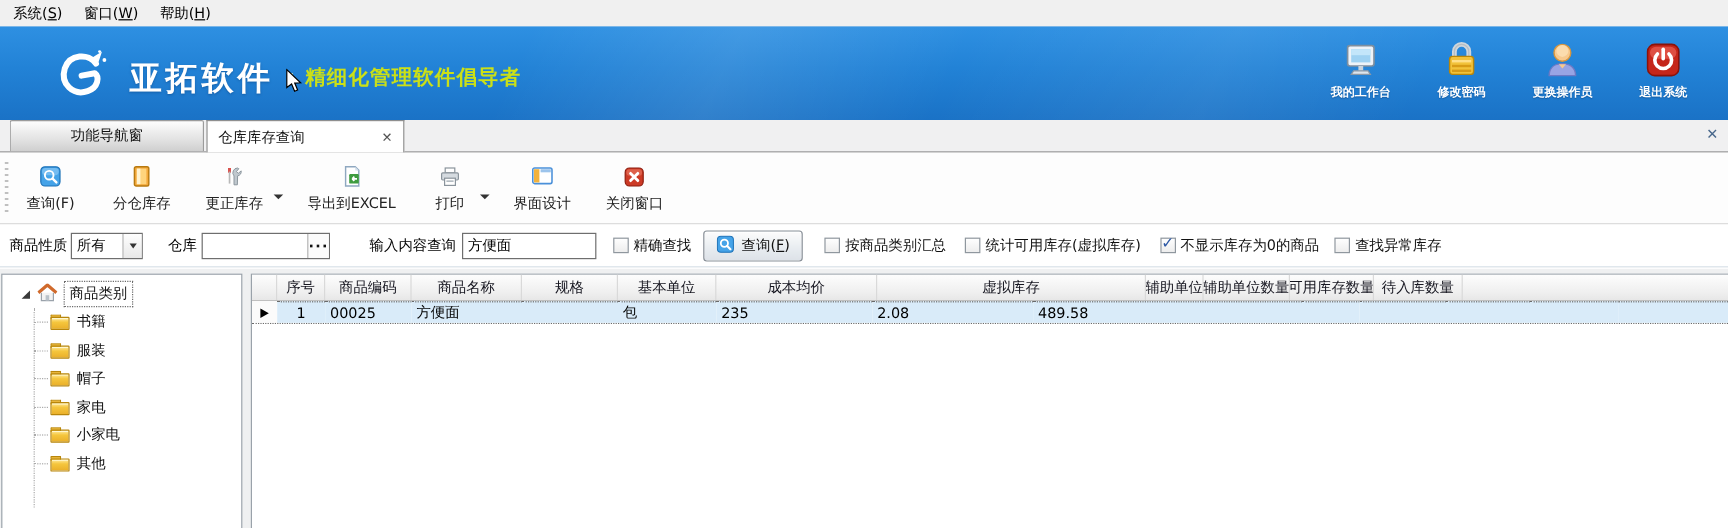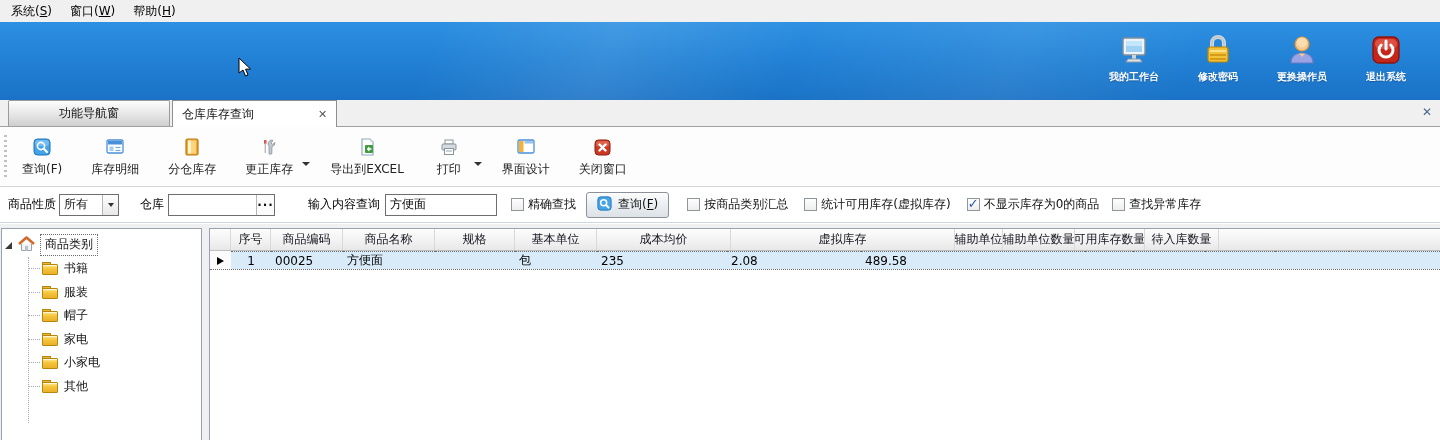--- a/index.html
+++ b/index.html
@@ -56,21 +56,21 @@
   .browse-btn { width:18px; height:20px; border-left:1px solid #b5b5b5; background:#fbfbfb; display:flex; align-items:center; justify-content:center; font-weight:bold; cursor:pointer; letter-spacing:1px; }
   .chk { display:flex; align-items:center; cursor:pointer; }
   .chk .box { width:13px; height:13px; border:1px solid #8f979e; background:linear-gradient(180deg,#fefefe,#ededed); margin-right:4px; position:relative; flex:none; }
   .chk.checked .box::after { content:"✓"; position:absolute; left:0px; top:-3px; color:#2b57a5; font-size:13px; font-weight:bold; }
   .query-btn { height:26px; margin-left:10px; padding:0 10px; display:flex; align-items:center; border:1px solid #8a9199; border-radius:3px; background:linear-gradient(180deg,#fcfcfc,#e9edf1 55%,#dde2e8); cursor:pointer; box-shadow:inset 0 1px 0 #fff; }
   .query-btn .q-label { margin-left:6px; }
 
   
   .main { position:relative; height:217px; background:#eff0f1; border-top:1px solid #fff; }
   .tree-panel { position:absolute; left:1px; top:4px; bottom:-2px; width:201px; background:#fff; border:1px solid #9aa2aa; overflow:hidden; }
-  .tree-root-row { display:flex; align-items:center; height:24px; padding-left:3px; margin-top:4px; }
+  .tree-root-row { display:flex; align-items:center; height:24px; padding-left:16px; margin-top:4px; }
   .expander { width:0; height:0; border-left:7px solid transparent; border-bottom:7px solid #3a3a3a; transform:rotate(0deg); margin-right:6px; }
   .tree-root-label { border:1px dotted #6b6b6b; padding:1px 4px 2px; margin-left:5px; }
   .tree-vline { position:absolute; left:26px; top:28px; width:1px; border-left:1px dotted #aaa; }
   .tree-item { display:flex; align-items:center; height:23.5px; padding-left:26px; cursor:pointer; position:relative; }
   .tree-stub { width:12px; border-top:1px dotted #aaa; margin-right:2px; }
   .tree-item .ti-label { margin-left:6px; }
 
   
   .folder { width:16px; height:13px; position:relative; flex:none; }
   .folder::before { content:""; position:absolute; left:0; top:0; width:7px; height:3px; background:#e8b63c; border:1px solid #b8860b; border-bottom:none; border-radius:1px 1px 0 0; }
@@ -94,20 +94,33 @@
 </head>
 <body>
 
 <div class="menubar">
   <div class="menu-item"><span>系统(</span><u>S</u><span>)</span></div>
   <div class="menu-item"><span>窗口(</span><u>W</u><span>)</span></div>
   <div class="menu-item"><span>帮助(</span><u>H</u><span>)</span></div>
 </div>
 
 <div class="banner">
+  <div class="brand">
+    <span>
+      <svg width="48" height="46" viewBox="0 0 48 46">
+        <path d="M36 13 C30 4 14 5 10 17 C6 30 17 40 29 36 C38 33 39 24 35 21 L24 23" stroke="#fff" stroke-width="5" fill="none" stroke-linecap="round" stroke-linejoin="round"></path>
+        <path d="M33 8 l8 -5 l-3 9 z" fill="#fff"></path>
+        <circle cx="43" cy="10" r="1.6" fill="#fff"></circle>
+          <circle cx="39" cy="3" r="1.2" fill="#fff"></circle>
+      </svg>
+    </span>
+    <span class="brand-name">亚拓软件</span>
+    <span class="brand-dot">·</span>
+    <span class="brand-slogan">精细化管理软件倡导者</span>
+  </div>
 
   <div class="banner-actions">
     <div class="banner-action">
       <span class="ba-icon">
         <svg width="30" height="30" viewBox="0 0 30 30">
           <rect x="4" y="3" width="22" height="17" rx="2" fill="#eef3f8" stroke="#7f8f9f" stroke-width="1.4"></rect>
           <rect x="7" y="6" width="16" height="11" fill="#9fd2f2"></rect>
           <rect x="7" y="6" width="16" height="5" fill="#c3e6fa"></rect>
           <rect x="13" y="20" width="4" height="4" fill="#c9d3dc"></rect>
           <path d="M9 24 h12 l2 3 h-16 z" fill="#dde5ec" stroke="#8a98a6" stroke-width="1"></path>
@@ -180,32 +193,20 @@
           <rect x="1" y="1" width="16" height="16" rx="3.5" fill="#45a3e8" stroke="#1c72b8" stroke-width="1"></rect>
           <rect x="2" y="2" width="14" height="6" rx="3" fill="#7fc2f2" opacity=".8"></rect>
           <circle cx="8" cy="8" r="3.6" fill="none" stroke="#fff" stroke-width="1.6"></circle>
           <line x1="10.8" y1="10.8" x2="14" y2="14" stroke="#fff" stroke-width="2" stroke-linecap="round"></line>
         </svg>
       </span>
       <span class="tb-label">查询(F)</span>
     </div>
     <div class="tb-sep"></div>
 
-    <div class="tb-btn">
-      <span class="tb-icon">
-        <svg width="18" height="16" viewBox="0 0 18 16">
-          <rect x="1" y="1" width="16" height="13" rx="1.5" fill="#fff" stroke="#4a90d9" stroke-width="1.3"></rect>
-          <rect x="2" y="2" width="14" height="3.5" fill="#4a90d9"></rect>
-          <rect x="3.5" y="7.5" width="4" height="4.5" fill="#a8cdf0"></rect>
-          <line x1="9.5" y1="8.5" x2="14.5" y2="8.5" stroke="#7aa8d8" stroke-width="1.2"></line>
-          <line x1="9.5" y1="11.5" x2="14.5" y2="11.5" stroke="#7aa8d8" stroke-width="1.2"></line>
-        </svg>
-      </span>
-      <span class="tb-label">库存明细</span>
-    </div>
     <div class="tb-sep"></div>
 
     <div class="tb-btn">
       <span class="tb-icon">
         <svg width="16" height="18" viewBox="0 0 16 18">
           <rect x="2" y="1" width="12" height="16" rx="1.5" fill="#f4a93c" stroke="#b87a10" stroke-width="1.2"></rect>
           <rect x="4" y="2.5" width="8" height="13" fill="#ffd47d"></rect>
           <rect x="4" y="2.5" width="3" height="13" fill="#fff3d0"></rect>
         </svg>
       </span>

